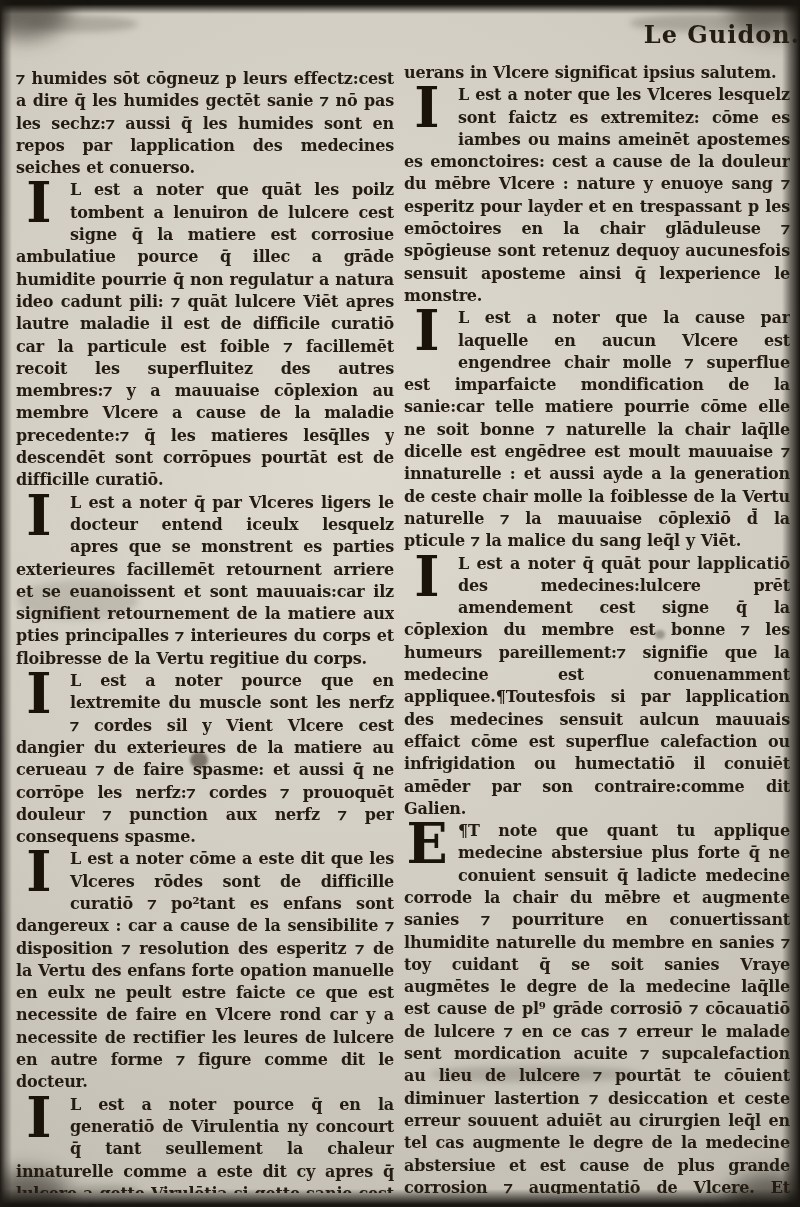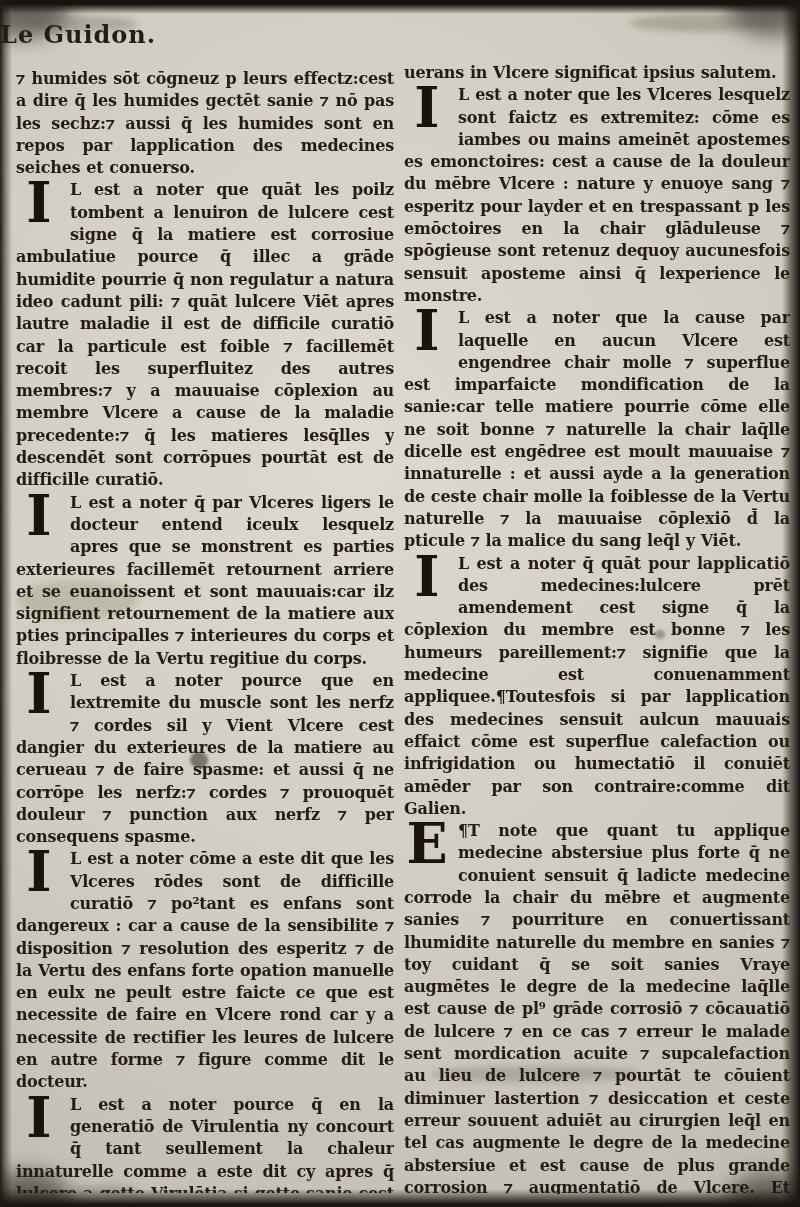--- a/index.html
+++ b/index.html
@@ -14,21 +14,21 @@
   .edge{position:absolute; pointer-events:none;}
   .edge-top{top:0;left:0;right:0;height:14px;background:linear-gradient(#15130f 0%, #15130f 30%, rgba(21,19,15,0) 100%);}
   .edge-bottom{bottom:0;left:0;right:0;height:18px;background:linear-gradient(rgba(21,19,15,0) 0%, #1a1713 85%);}
   .edge-left{top:0;bottom:0;left:0;width:12px;background:linear-gradient(90deg,#211d18 0%, rgba(33,29,24,.45) 45%, rgba(33,29,24,0) 100%);}
   .edge-right{top:0;bottom:0;right:0;width:18px;background:linear-gradient(270deg,#16130f 0%, rgba(22,19,15,.5) 55%, rgba(22,19,15,0) 100%);}
   .corner{position:absolute;width:90px;height:60px;filter:blur(10px);background:rgba(25,22,17,.55);border-radius:50%;}
   .corner.tl{top:-22px;left:-20px;} .corner.tr{top:-24px;right:-18px;}
   .corner.bl{bottom:-24px;left:-18px;} .corner.br{bottom:-26px;right:-16px;}
 
   .header-title{
-    position:absolute; top:20px; left:0; width:100%; text-align:left;
+    position:absolute; top:20px; left:0; width:100%; text-align:right;
     font-size:24px; font-weight:bold; letter-spacing:1px; color:#241d14;
   }
 
   .col{
     position:absolute; text-align:justify; color:#241c12;
     font-size:16px; line-height:22.3px; font-weight:bold;
     letter-spacing:-0.2px; word-spacing:0.5px;
   }
   .col-left{left:16px; top:68px; width:378px; height:1125px; overflow:hidden;}
   .col-right{left:404px; top:62px; width:386px; height:1132px; overflow:hidden;}

